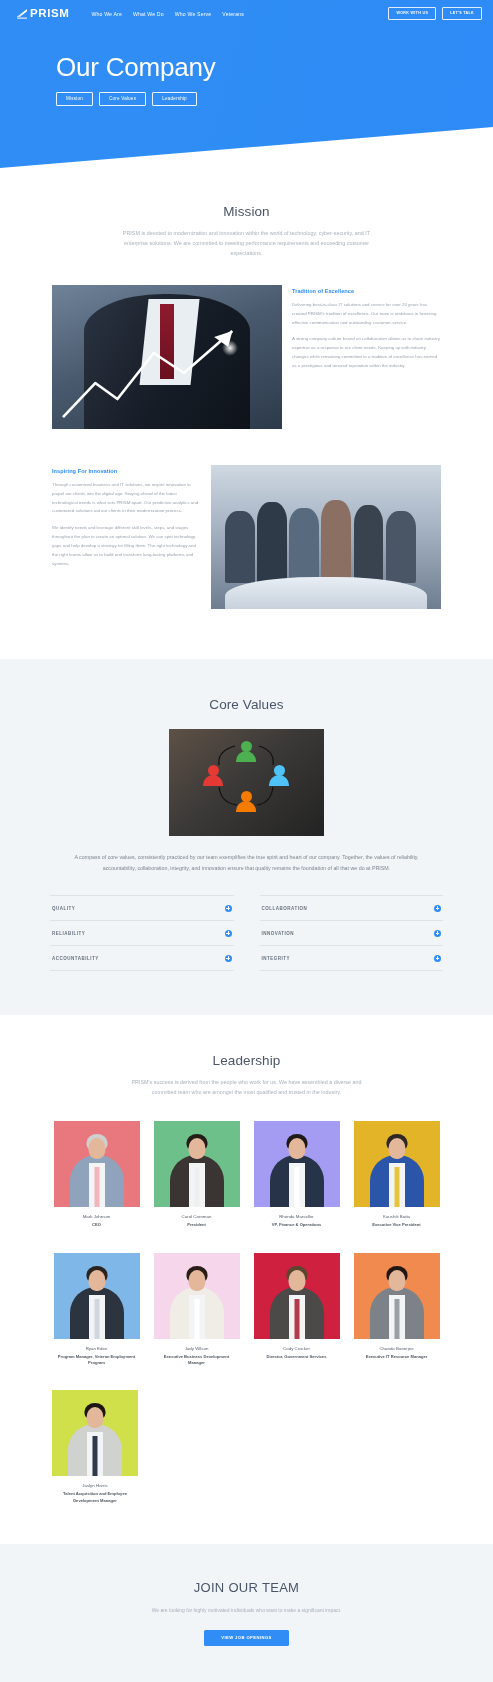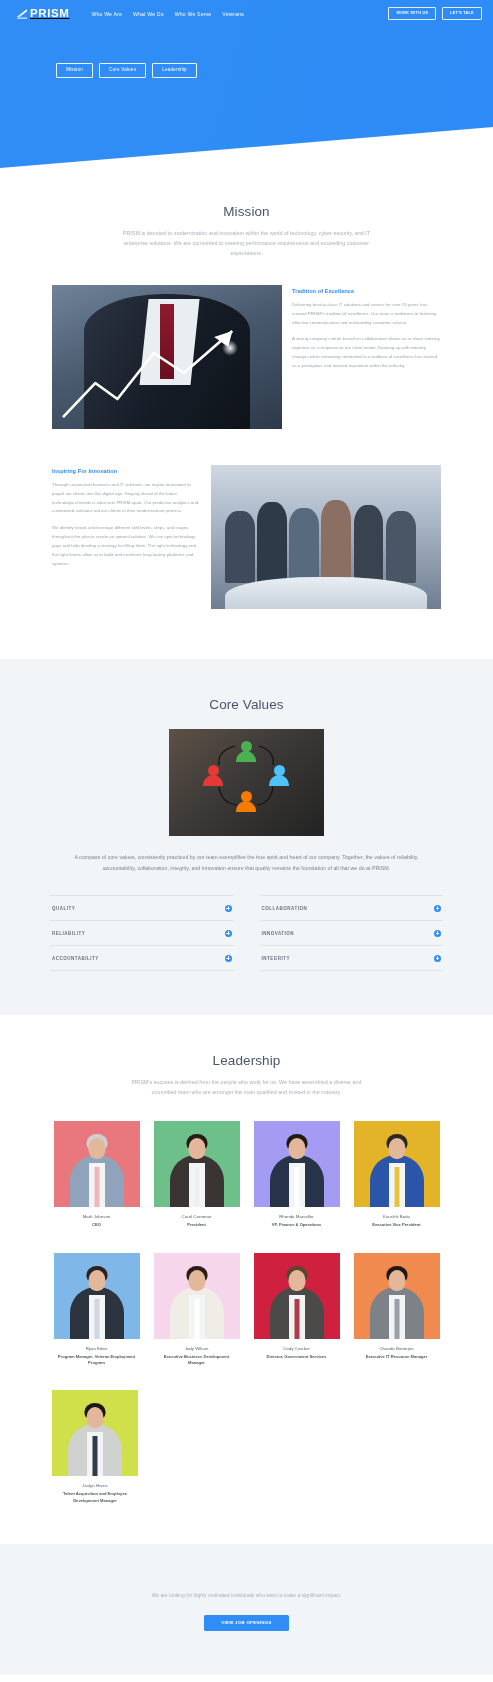--- a/index.html
+++ b/index.html
@@ -32,21 +32,20 @@
     align-items: center;
     height: 27px;
     padding: 0 11px 0 16px;
     z-index: 4;
   }
   .brand {
     display: flex;
     align-items: flex-end;
     gap: 2px;
     margin-right: 22px;
-    text-decoration: underline;
   }
   .brand-mark {
     width: 12px; height: 11px;
     position: relative;
     display: inline-block;
   }
   .brand-mark svg { display: block; }
   .brand-text {
     color: #ffffff;
     font-size: 11.5px;
@@ -408,20 +407,21 @@
       <a class="nav-link" href="#">Veterans</a>
     </div>
 
     <div class="nav-btns">
       <button class="nav-btn">WORK WITH US</button>
       <button class="nav-btn">LET'S TALK</button>
     </div>
   </nav>
 
   <div class="hero-body">
+    <h1 class="hero-title">Our Company</h1>
     <div class="hero-pills">
       <button class="pill">Mission</button>
       <button class="pill">Core Values</button>
       <button class="pill">Leadership</button>
     </div>
   </div>
 
   <div class="hero-clip2"></div>
 </header>
 
@@ -631,15 +631,16 @@
           <div class="lp-shirt"></div>
           <div class="lp-tie" style="background:#2f3a4a"></div>
         </div>
         <div class="lead-name">Jaslyn Harris</div>
         <div class="lead-role">Talent Acquisition and Employee Development Manager</div>
       </div>
     </div>
 </section>
 
 <section class="section join">
+  <h2 class="join-title">JOIN OUR TEAM</h2>
   <p class="join-sub">We are looking for highly motivated individuals who want to make a significant impact.</p>
   <button class="join-btn">VIEW JOB OPENINGS</button>
 </section>
 
 </body></html>

